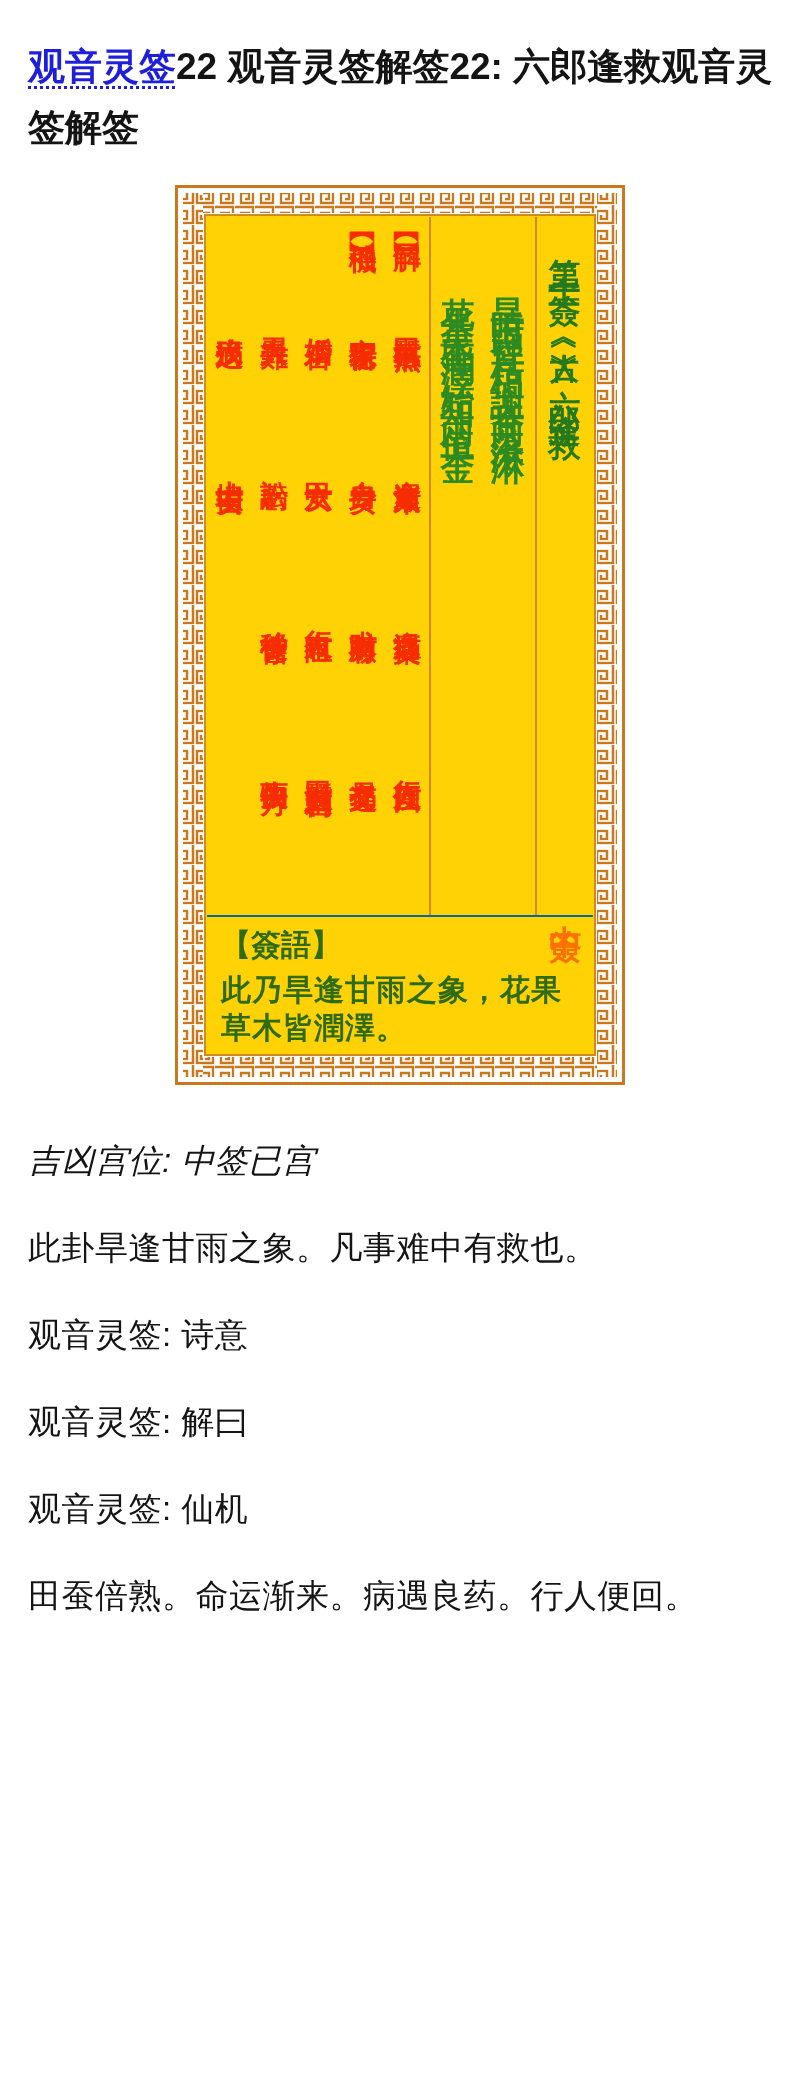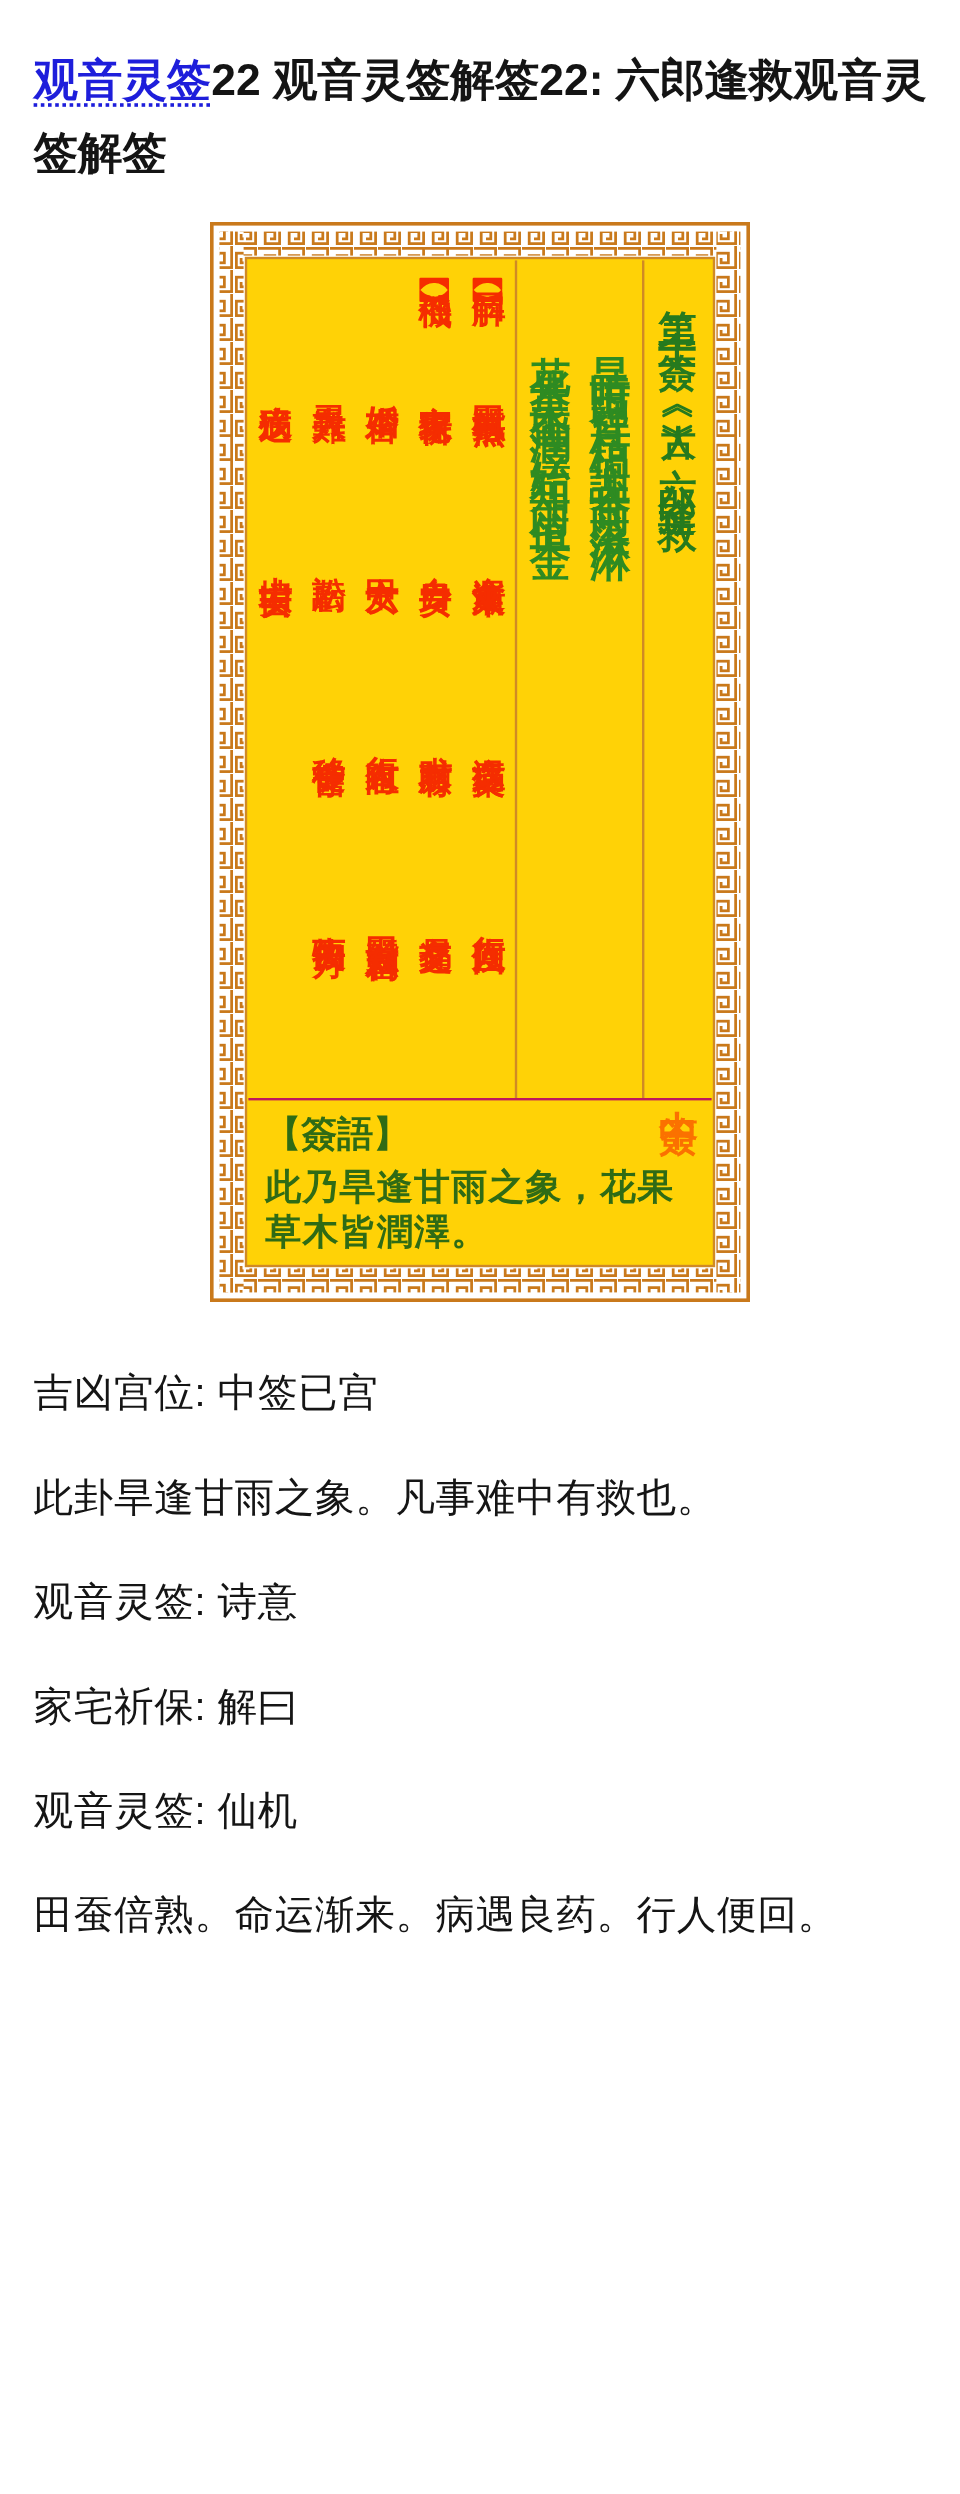--- a/index.html
+++ b/index.html
@@ -50,30 +50,30 @@
   
   .tcol{flex:1;display:flex;flex-direction:column;align-items:center;}
   .tcol .vtext{color:#267a1e;}
   .sign-no{font-size:32px;letter-spacing:9px;margin-top:16px;}
   .gu-ren{font-size:29px;letter-spacing:2px;margin-top:50px;}
   .hero{font-size:32px;letter-spacing:13px;margin-top:28px;}
   .grade{font-size:33px;letter-spacing:5px;margin-top:auto;margin-bottom:6px;color:#fb7100 !important;}
 
   
   .qianyu{
-    flex:1;border-top:2px solid #be185d;
+    flex:1;border-top:2px solid #0369a1;
     padding:8px 10px 0 14px;color:#2f6b15;
   }
   .qianyu .qy-hdr{font-size:30px;display:block;}
   .qianyu p{margin:5px 0 0;font-size:30px;line-height:38px;letter-spacing:1px;}
 
   
   .body-text{padding:0 28px;}
   .body-text p{font-size:33px;line-height:62px;margin:25px 0;letter-spacing:0.5px;}
-  .body-text p:first-child{margin-top:45px;}
+  .body-text p:first-child{margin-top:45px;font-style:italic;}
 </style>
 </head>
 <body>
 
 <h1 class="page-title"><a>观音灵签</a><span>22 观音灵签解签22: 六郎逢救观音灵签解签</span></h1>
 
 <div class="card">
   <svg class="frame" width="450" height="900" viewBox="0 0 450 900">
     <defs>
       <pattern id="mh" width="20" height="20" patternUnits="userSpaceOnUse">
@@ -155,16 +155,16 @@
       <span class="qy-hdr">【簽語】</span>
       <p>此乃旱逢甘雨之象，花果草木皆潤澤。</p>
     </div>
   </div>
 </div>
 
 <div class="body-text">
   <p>吉凶宫位: 中签已宫</p>
   <p>此卦旱逢甘雨之象。凡事难中有救也。</p>
   <p>观音灵签: 诗意</p>
-  <p>家宅祈保: 解曰</p>
+  <p>观音灵签: 解曰</p>
   <p>观音灵签: 仙机</p>
   <p>田蚕倍熟。命运渐来。病遇良药。行人便回。</p>
 </div>
 
 </body></html>

